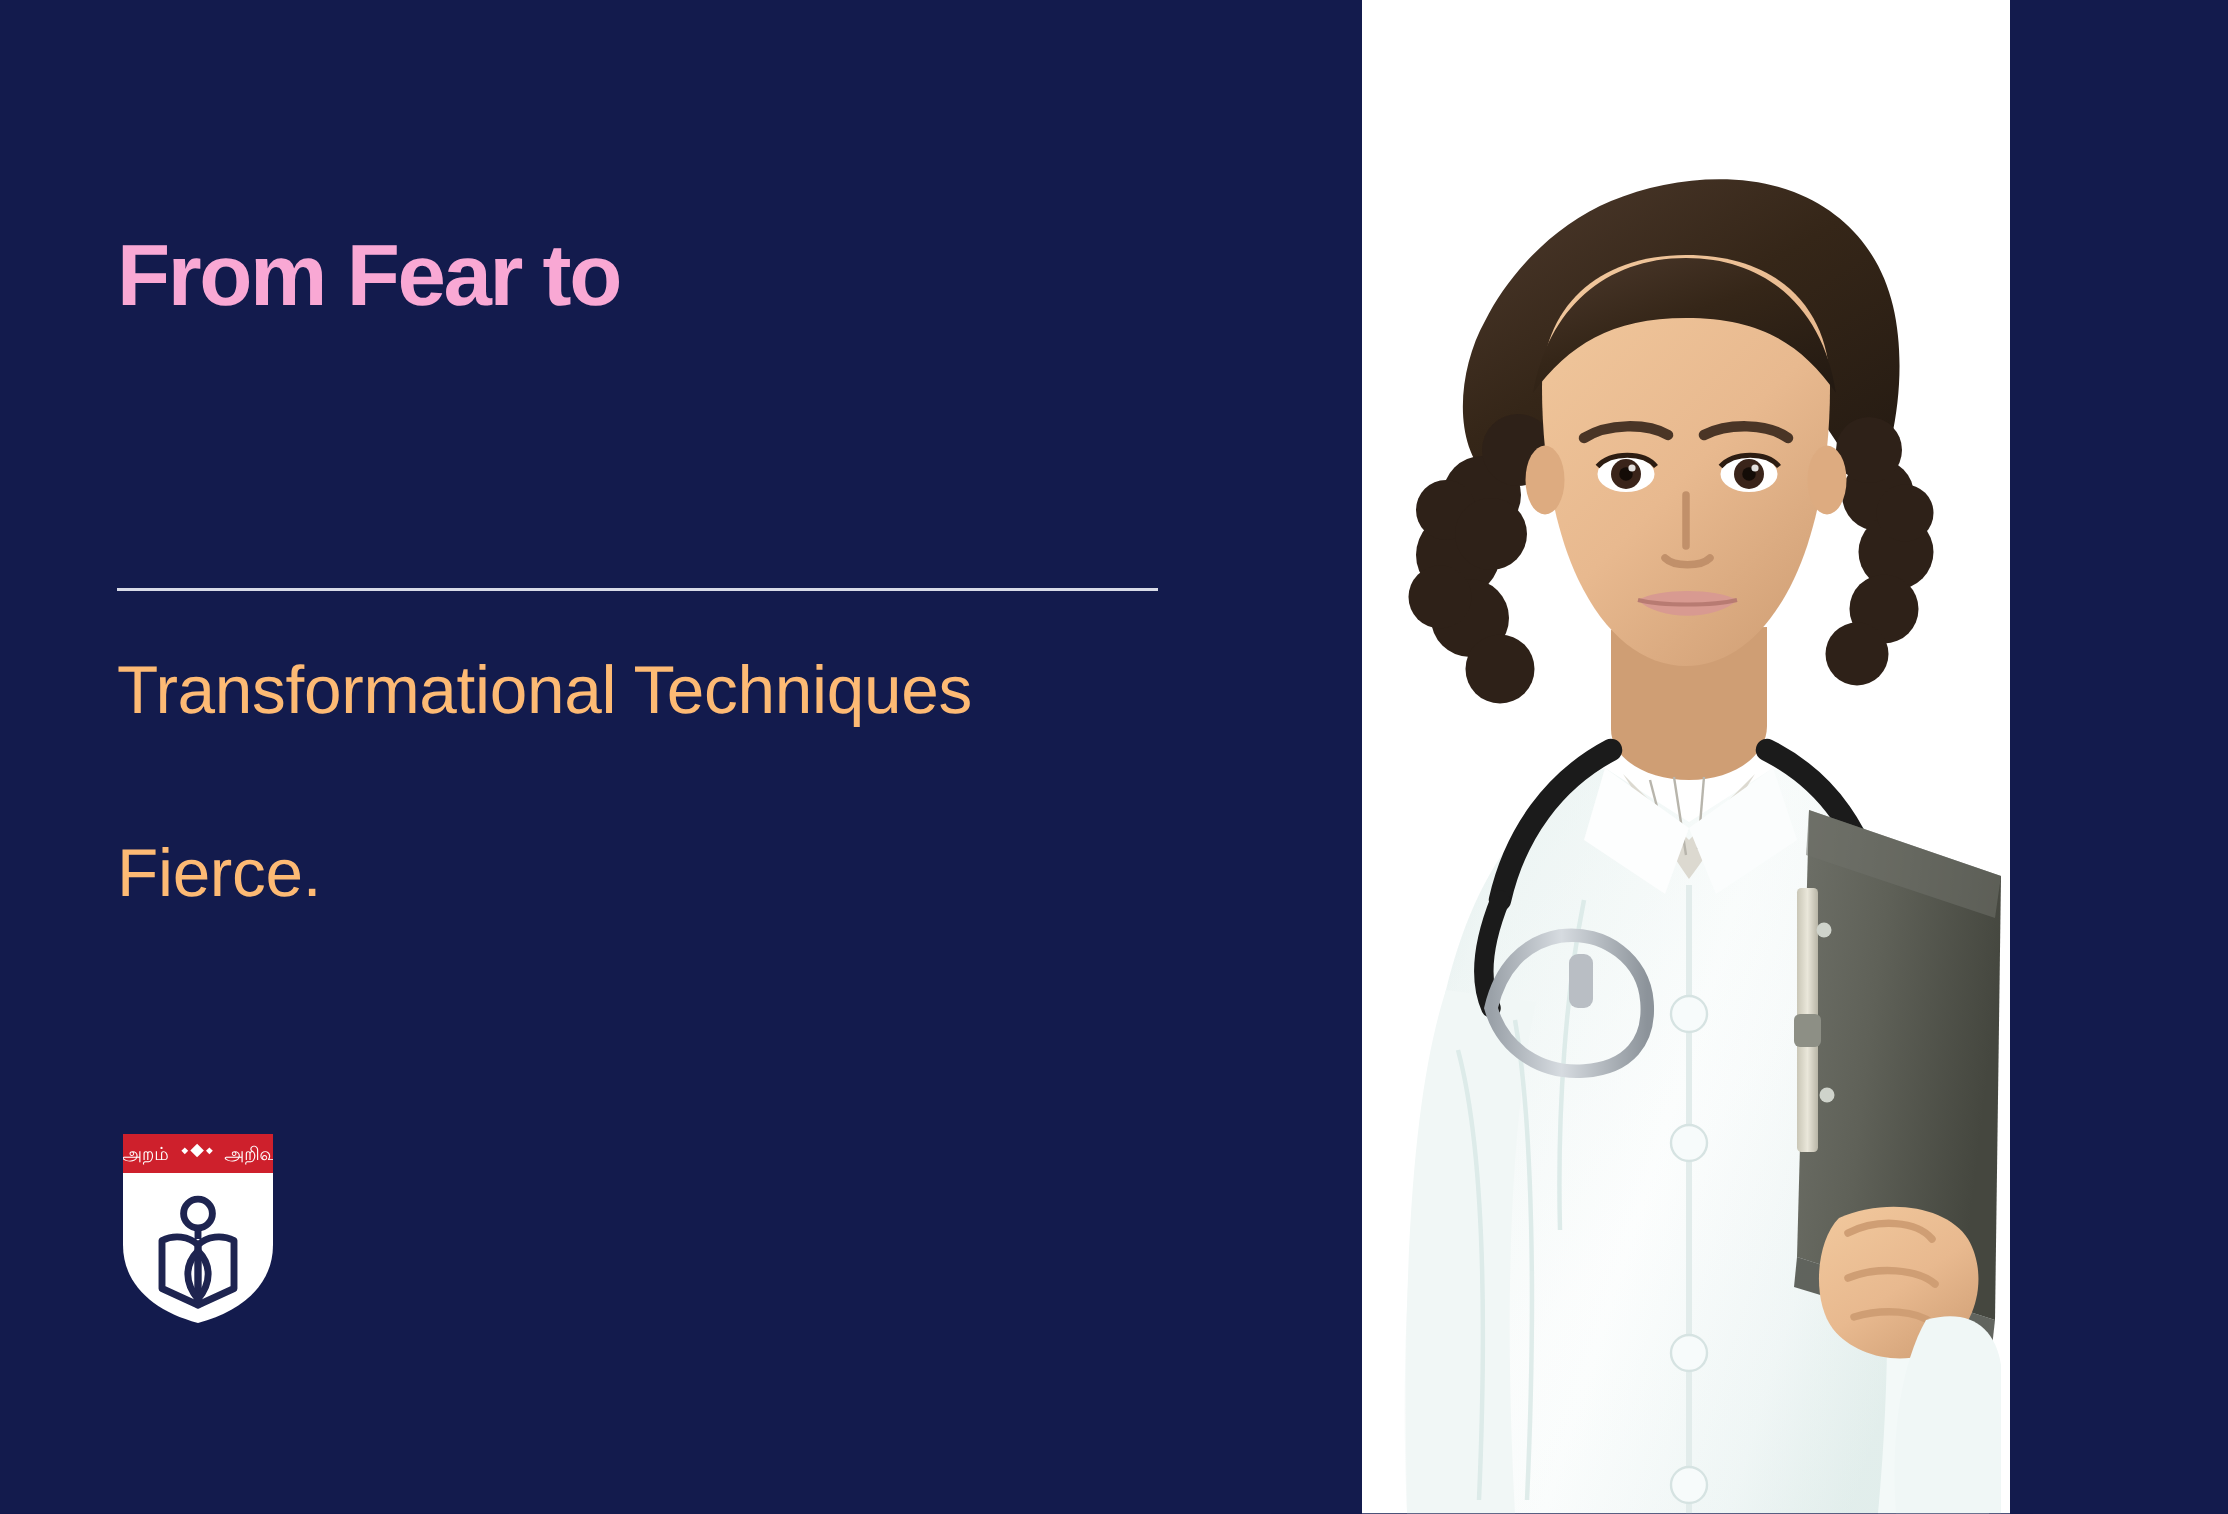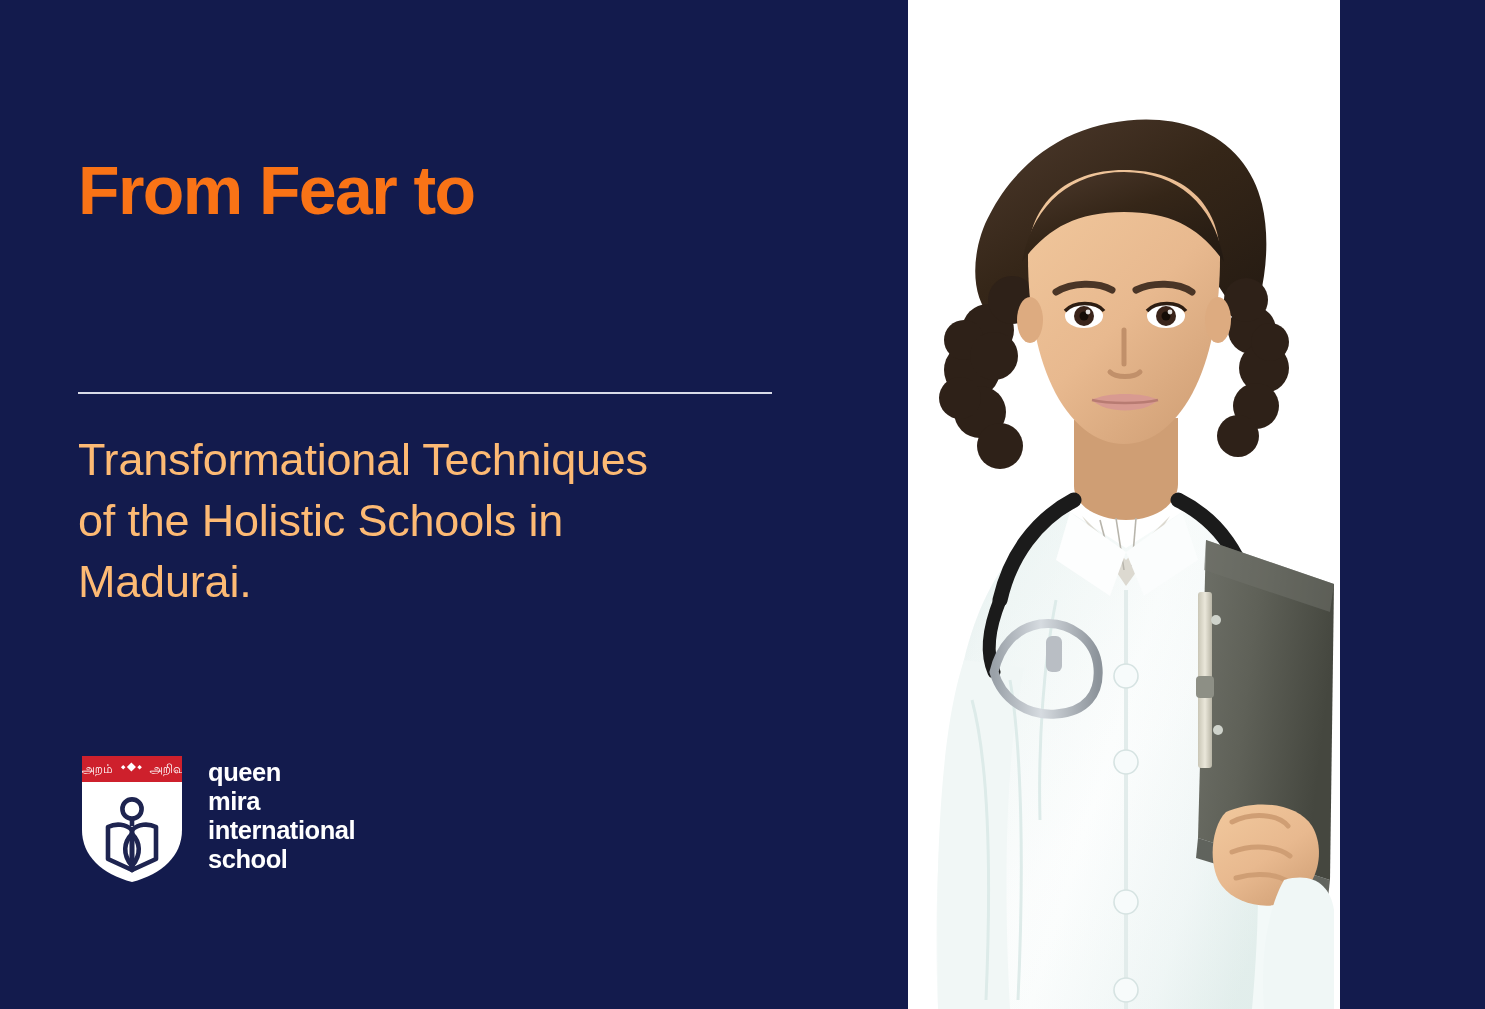--- a/index.html
+++ b/index.html
@@ -17,22 +17,22 @@
   .text-col {
     position:absolute;
     left:78px; top:0;
     width:760px; height:1009px;
   }
 
   .headline {
     position:absolute;
     left:0; top:152px;
     width:720px;
-    color:#f97316;
-    font-size:68px;
+    color:#f9a8d4;
+    font-size:58px;
     line-height:1.12;
     font-weight:bold;
     letter-spacing:-1.6px;
   }
 
   .rule {
     position:absolute;
     left:0; top:392px;
     width:694px; height:2px;
     background:#e9ecf4;
@@ -271,22 +271,22 @@
   <div class="text-col">
 
     <h1 class="headline">
       <span>From Fear to</span><br>
     </h1>
 
     <div class="rule"></div>
 
     <p class="subhead">
       <span>Transformational Techniques</span><br>
-      <span>of the Holistic Schools in</span><br>
-      <span>Madurai.</span>
+      <br>
+      <span>Fierce.</span>
     </p>
 
     <div class="logo-lockup">
 
       <svg class="shield" viewBox="0 0 108 132">
         <defs>
           <clipPath id="shieldClip">
             <path d="M4 4 H104 V78 C104 104 84 122 54 130 C24 122 4 104 4 78 Z"></path>
           </clipPath>
         </defs>
@@ -304,22 +304,16 @@
           <g fill="none" stroke="#1E2450" stroke-width="4.6" stroke-linejoin="round">
             <circle cx="54" cy="57" r="9.6"></circle>
             <path d="M54 67 L54 74"></path>
             <path d="M30 75 L30 107 L54 118 L54 78 C48 72 38 71 30 75 Z"></path>
             <path d="M78 75 L78 107 L54 118 L54 78 C60 72 70 71 78 75 Z"></path>
             <path d="M54 82 C46 90 44 102 54 114 C64 102 62 90 54 82 Z"></path>
           </g>
         </g>
       </svg>
 
-      <div class="wordmark">
-        <span>queen</span>
-        <span>mira</span>
-        <span>international</span>
-        <span>school</span>
-      </div>
 
     </div>
   </div>
 </div>
 
 </body></html>

